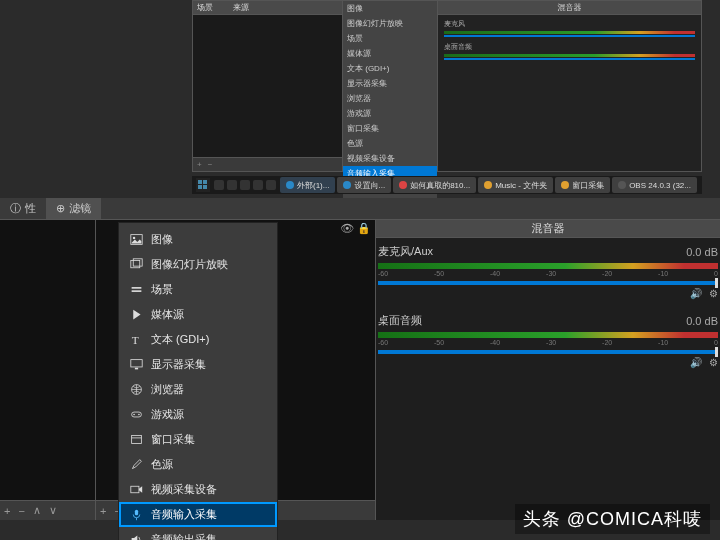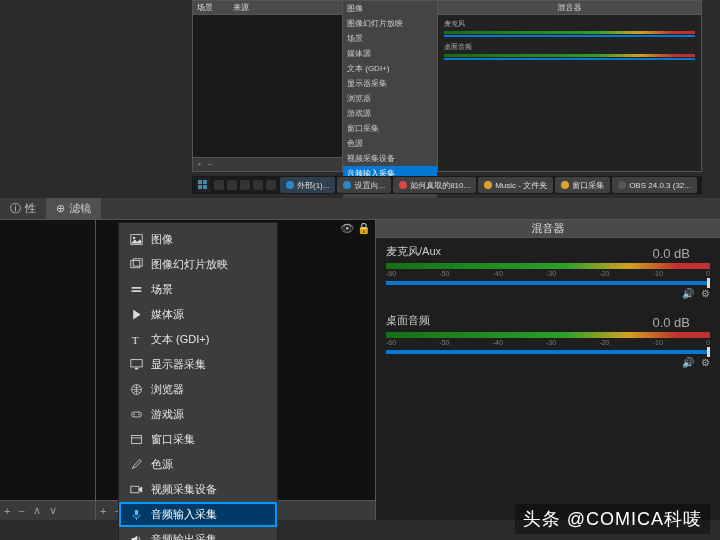--- a/index.html
+++ b/index.html
@@ -166,23 +166,23 @@
   }
   .ctx .citem.hl {
     background: #003a66;
     outline: 2px solid #0099ff;
     outline-offset: -2px;
     color: #fff;
   }
   .ctx .citem .cicon svg { width: 13px; height: 13px; }
 
   
-  .mixer-row { margin: 6px 10px 14px; }
+  .mixer-row { margin: 6px 2px 14px; }
   .mixer-label { color: #ccc; font-size: 11px; margin-bottom: 4px; }
-  .mixer-db { position: absolute; right: 20px; top: 2px; color: #aaa; font-size: 13px; }
+  .mixer-db { position: absolute; right: 0; top: 2px; color: #aaa; font-size: 11px; }
   .mixer-meter {
     height: 6px;
     background: linear-gradient(90deg, #157015 0%, #2aa02a 55%, #d4a020 75%, #c03030 90%);
     position: relative;
   }
   .mixer-ticks {
     display: flex; justify-content: space-between;
     font-size: 7px; color: #777;
     margin-top: 1px;
   }

